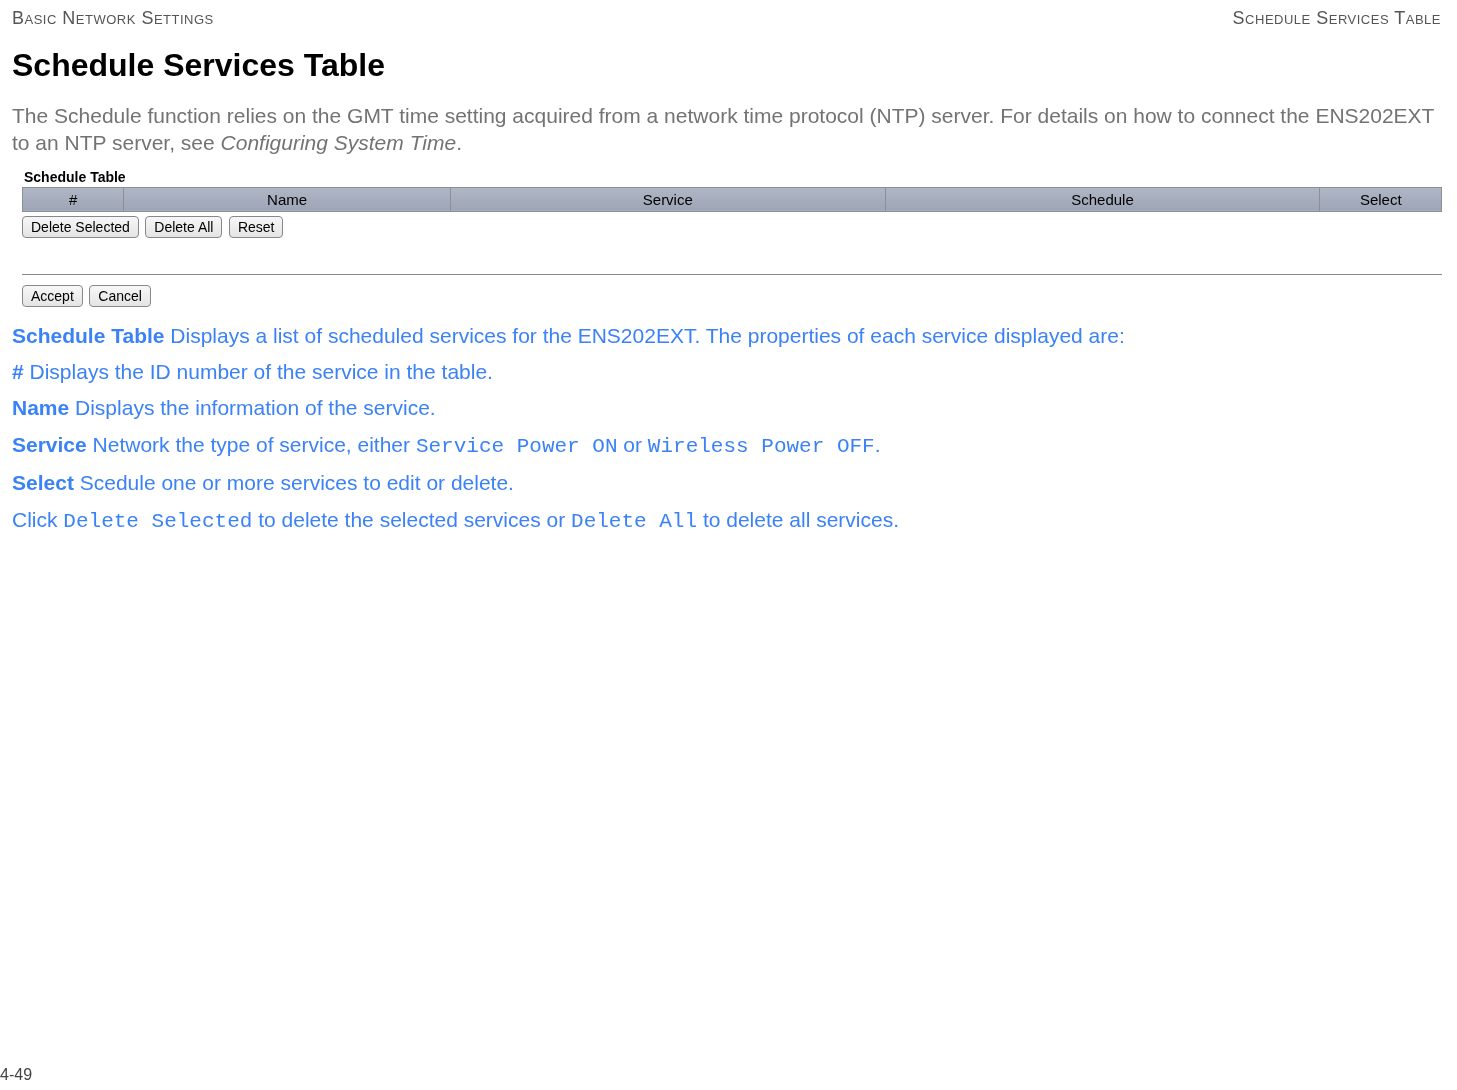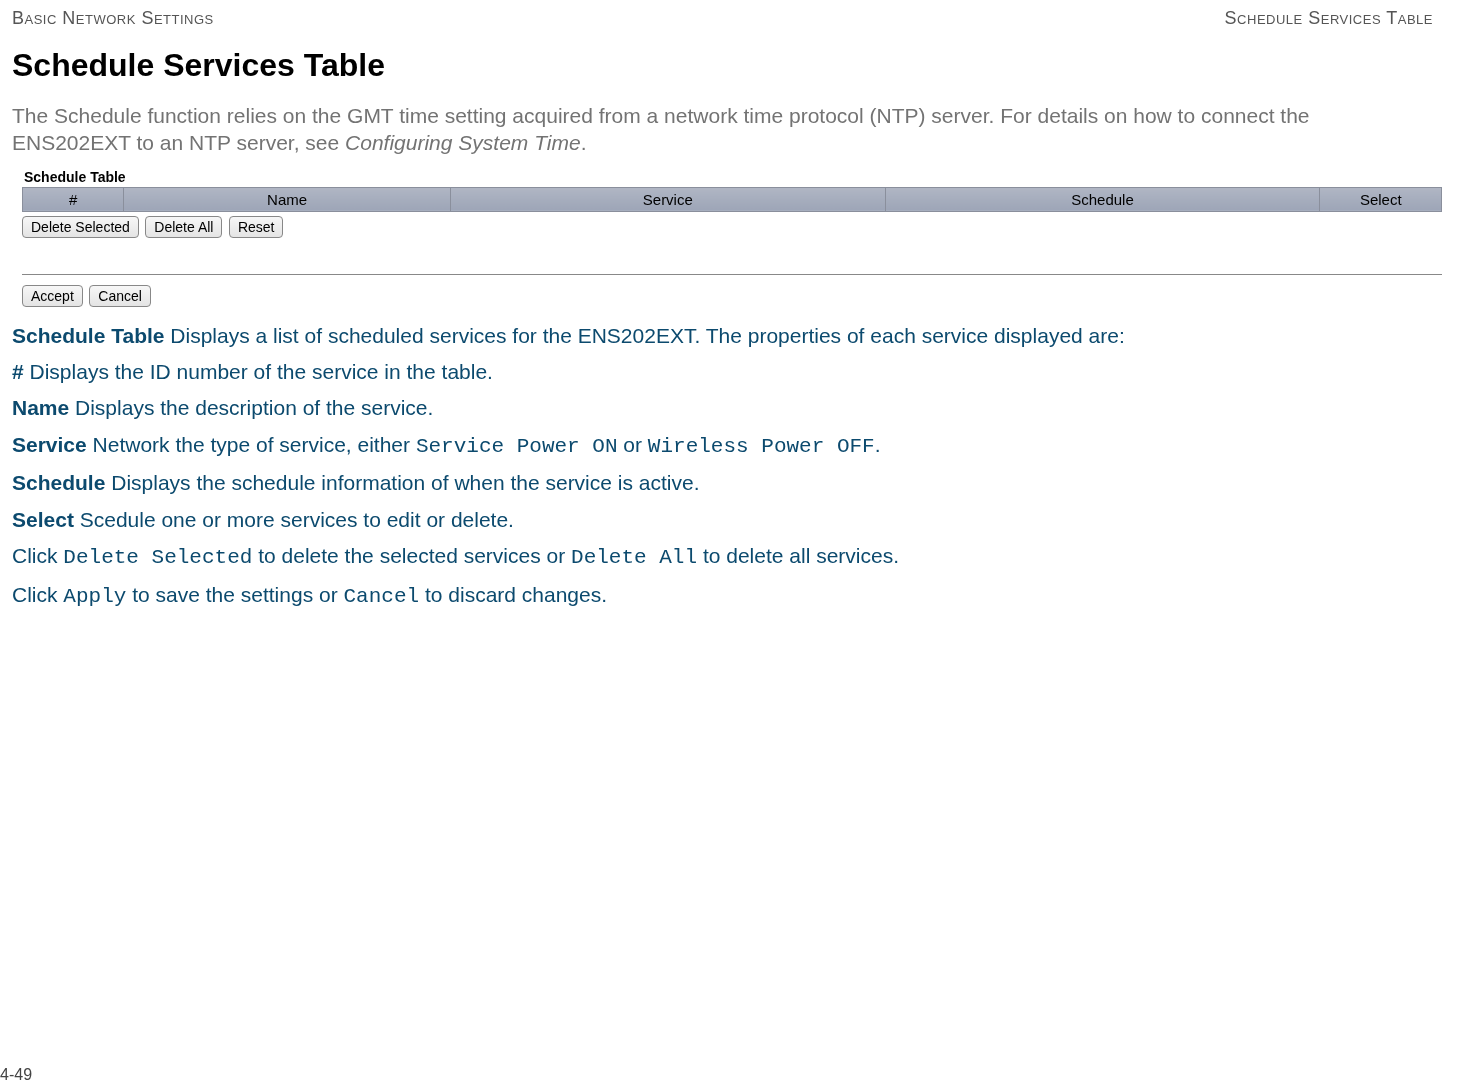--- a/index.html
+++ b/index.html
@@ -7,21 +7,21 @@
     margin: 0;
     padding: 0;
     color: #000;
     background: #fff;
   }
   .page {
     width: 1457px;
     height: 1090px;
     position: relative;
     box-sizing: border-box;
-    padding: 8px 24px 0 12px;
+    padding: 8px 16px 0 12px;
   }
   .header-row {
     display: flex;
     justify-content: space-between;
     font-variant: small-caps;
     color: #555;
     font-size: 18px;
     letter-spacing: 0.5px;
     margin-bottom: 18px;
   }
@@ -92,21 +92,21 @@
   .hr-sep {
     margin: 36px 0 10px 0;
     border: none;
     border-top: 1px solid #888;
     width: 100%;
   }
   .desc-line {
     font-size: 21px;
     line-height: 1.45;
     margin: 6px 0;
-    color: #0c4a6e;
+    color: #3b82f6;
   }
   .desc-line b { font-weight: bold; }
   .mono {
     font-family: "Courier New", monospace;
   }
   .footer-pg {
     position: absolute;
     bottom: 6px;
     left: 0;
     width: 100%;
@@ -160,38 +160,32 @@
 
   <div class="desc-line">
     <b>Schedule Table</b><span> Displays a list of scheduled services for the ENS202EXT. The properties of each service displayed are:</span>
   </div>
 
   <div class="desc-line">
     <b>#</b><span> Displays the ID number of the service in the table.</span>
   </div>
 
   <div class="desc-line">
-    <b>Name</b><span> Displays the description of the service.</span>
+    <b>Name</b><span> Displays the information of the service.</span>
   </div>
 
   <div class="desc-line">
     <b>Service</b><span> Network the type of service, either </span><span class="mono">Service Power ON</span><span> or </span><span class="mono">Wireless Power OFF</span><span>.</span>
   </div>
 
-  <div class="desc-line">
-    <b>Schedule</b><span> Displays the schedule information of when the service is active.</span>
-  </div>
 
   <div class="desc-line">
     <b>Select</b><span>  Scedule one or more services to edit or delete.</span>
   </div>
 
   <div class="desc-line">
     <span>Click </span><span class="mono">Delete Selected</span><span> to delete the selected services or </span><span class="mono">Delete All</span><span> to delete all services.</span>
   </div>
 
-  <div class="desc-line">
-    <span>Click </span><span class="mono">Apply</span><span> to save the settings or </span><span class="mono">Cancel</span><span> to discard changes.</span>
-  </div>
 
   <div class="footer-pg">4-49</div>
 
 </div>
 
 </body></html>

